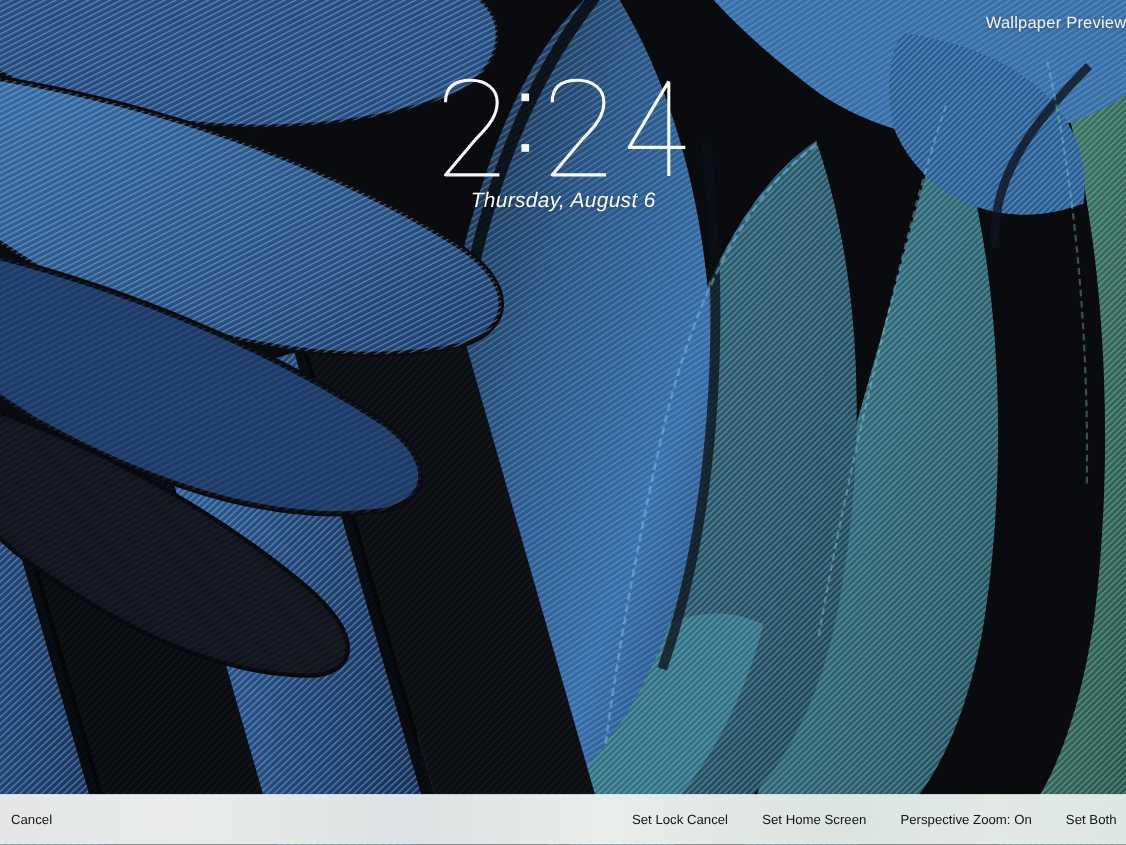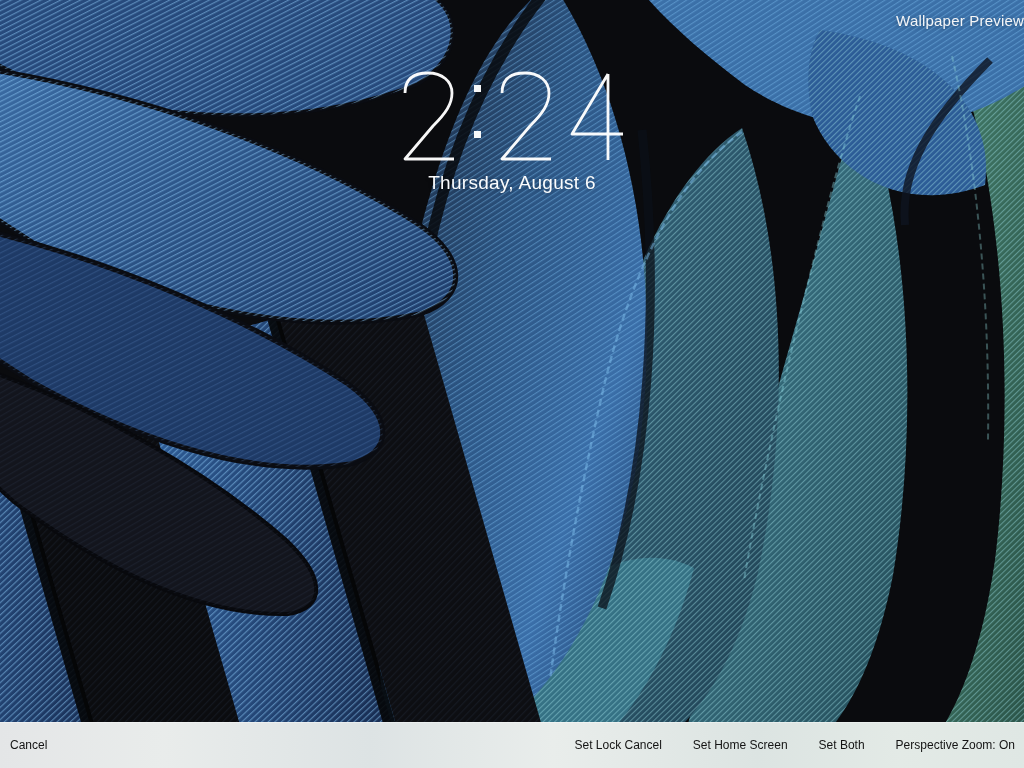--- a/index.html
+++ b/index.html
@@ -18,20 +18,21 @@
     font-size:15px;font-weight:500;letter-spacing:.2px;color:#f4f5f7;
     text-shadow:0 1px 5px rgba(0,0,0,.35);
   }
   .clock-svg{position:absolute;top:70px;left:0;width:1024px;height:100px;overflow:visible;}
   .clock-svg path{stroke:#ffffff;stroke-width:2.8;fill:none;stroke-linejoin:round;stroke-linecap:butt;opacity:.97;}
   .clock-svg rect{fill:#ffffff;opacity:.97;}
   .lock-date{
     position:absolute;top:172px;left:0;width:100%;text-align:center;
     font-size:19px;font-weight:400;letter-spacing:.3px;color:#fbfcfd;
     text-shadow:0 1px 4px rgba(0,0,0,.3);
+    font-style:italic;
   }
   
   .toolbar{
     position:absolute;left:0;bottom:0;width:1024px;height:46px;z-index:3;
     background:linear-gradient(90deg,#e4e6e7 0%,#e9eceb 16%,#dde3e4 36%,#e9edeb 54%,#dce4e2 74%,#e3eae6 88%,#dfe7e4 100%);
     border-top:1px solid rgba(255,255,255,.35);
     box-sizing:border-box;
     display:flex;align-items:flex-end;
     font-size:12px;color:#141414;
   }
@@ -165,18 +166,18 @@
         <path d="M38,2 L2,62 L53,62 M38,2 L38,88" transform="translate(570,2)"></path>
       </svg>
     <div class="lock-date">Thursday, August 6</div>
   </div>
 
   <div class="toolbar">
     <div class="btn cancel">Cancel</div>
     <div class="right-group">
       <div class="btn">Set Lock Cancel</div>
       <div class="btn">Set Home Screen</div>
+      <div class="btn">Perspective Zoom: On</div>
       <div class="btn">Set Both</div>
-      <div class="btn">Perspective Zoom: On</div>
     </div>
   </div>
 
 </div>
 
 </body></html>

